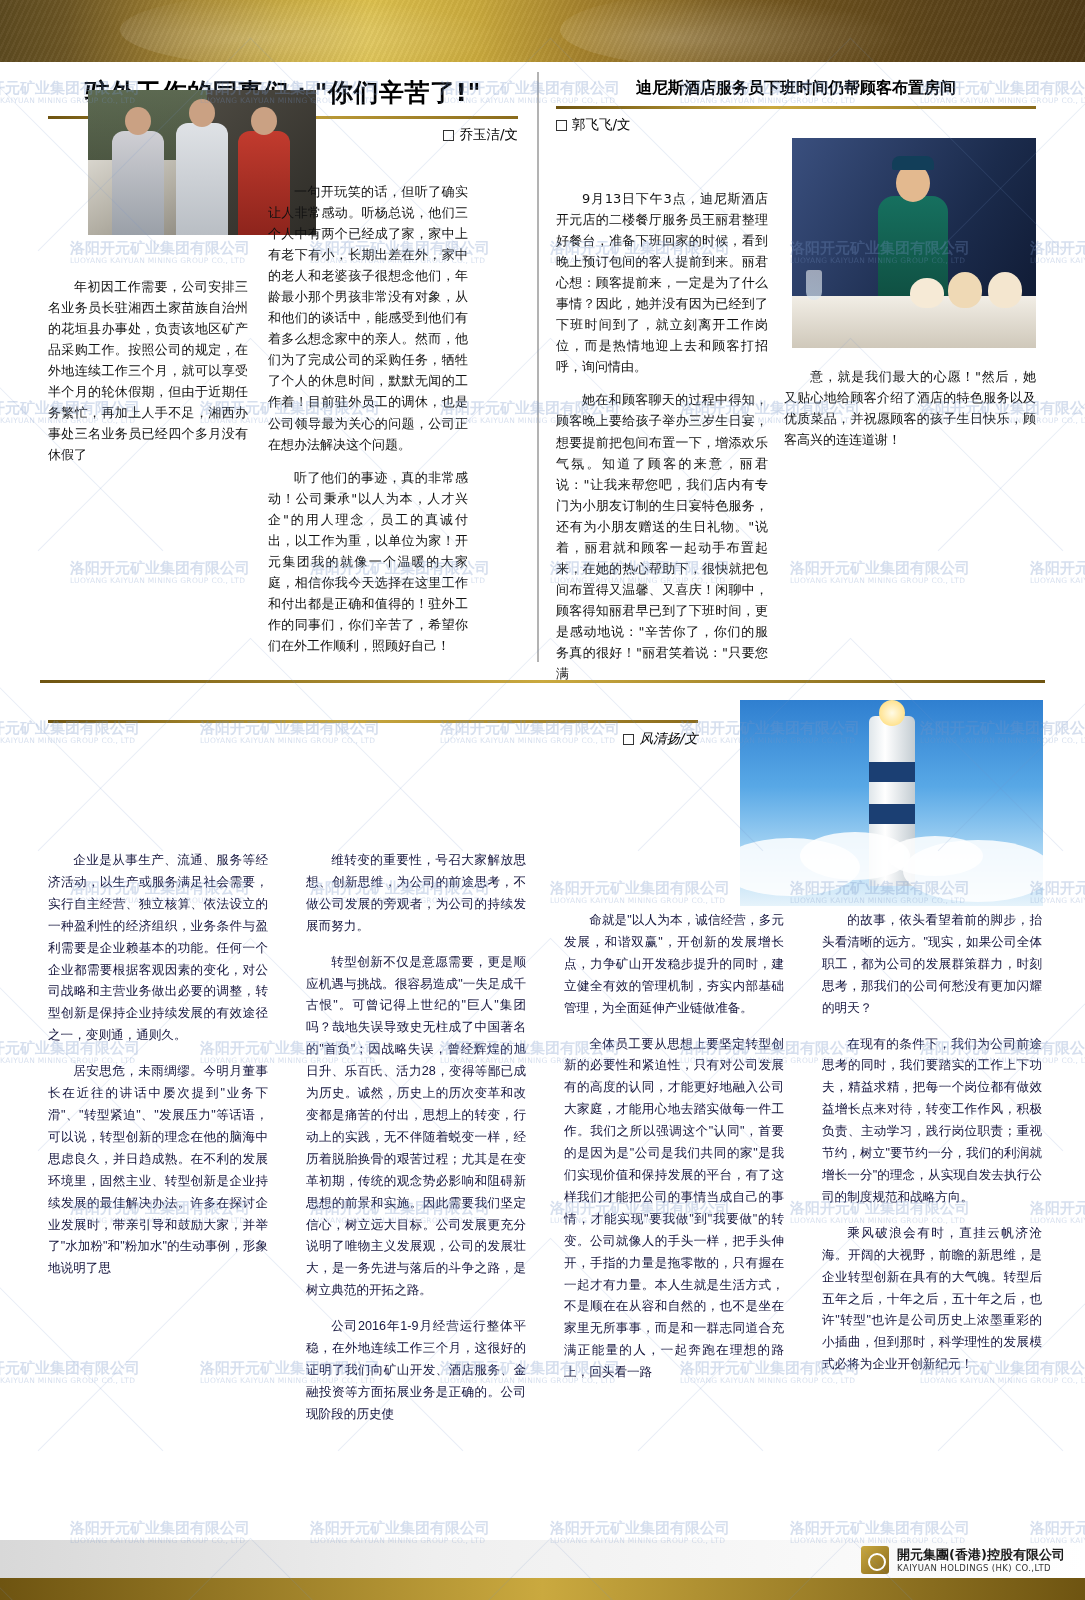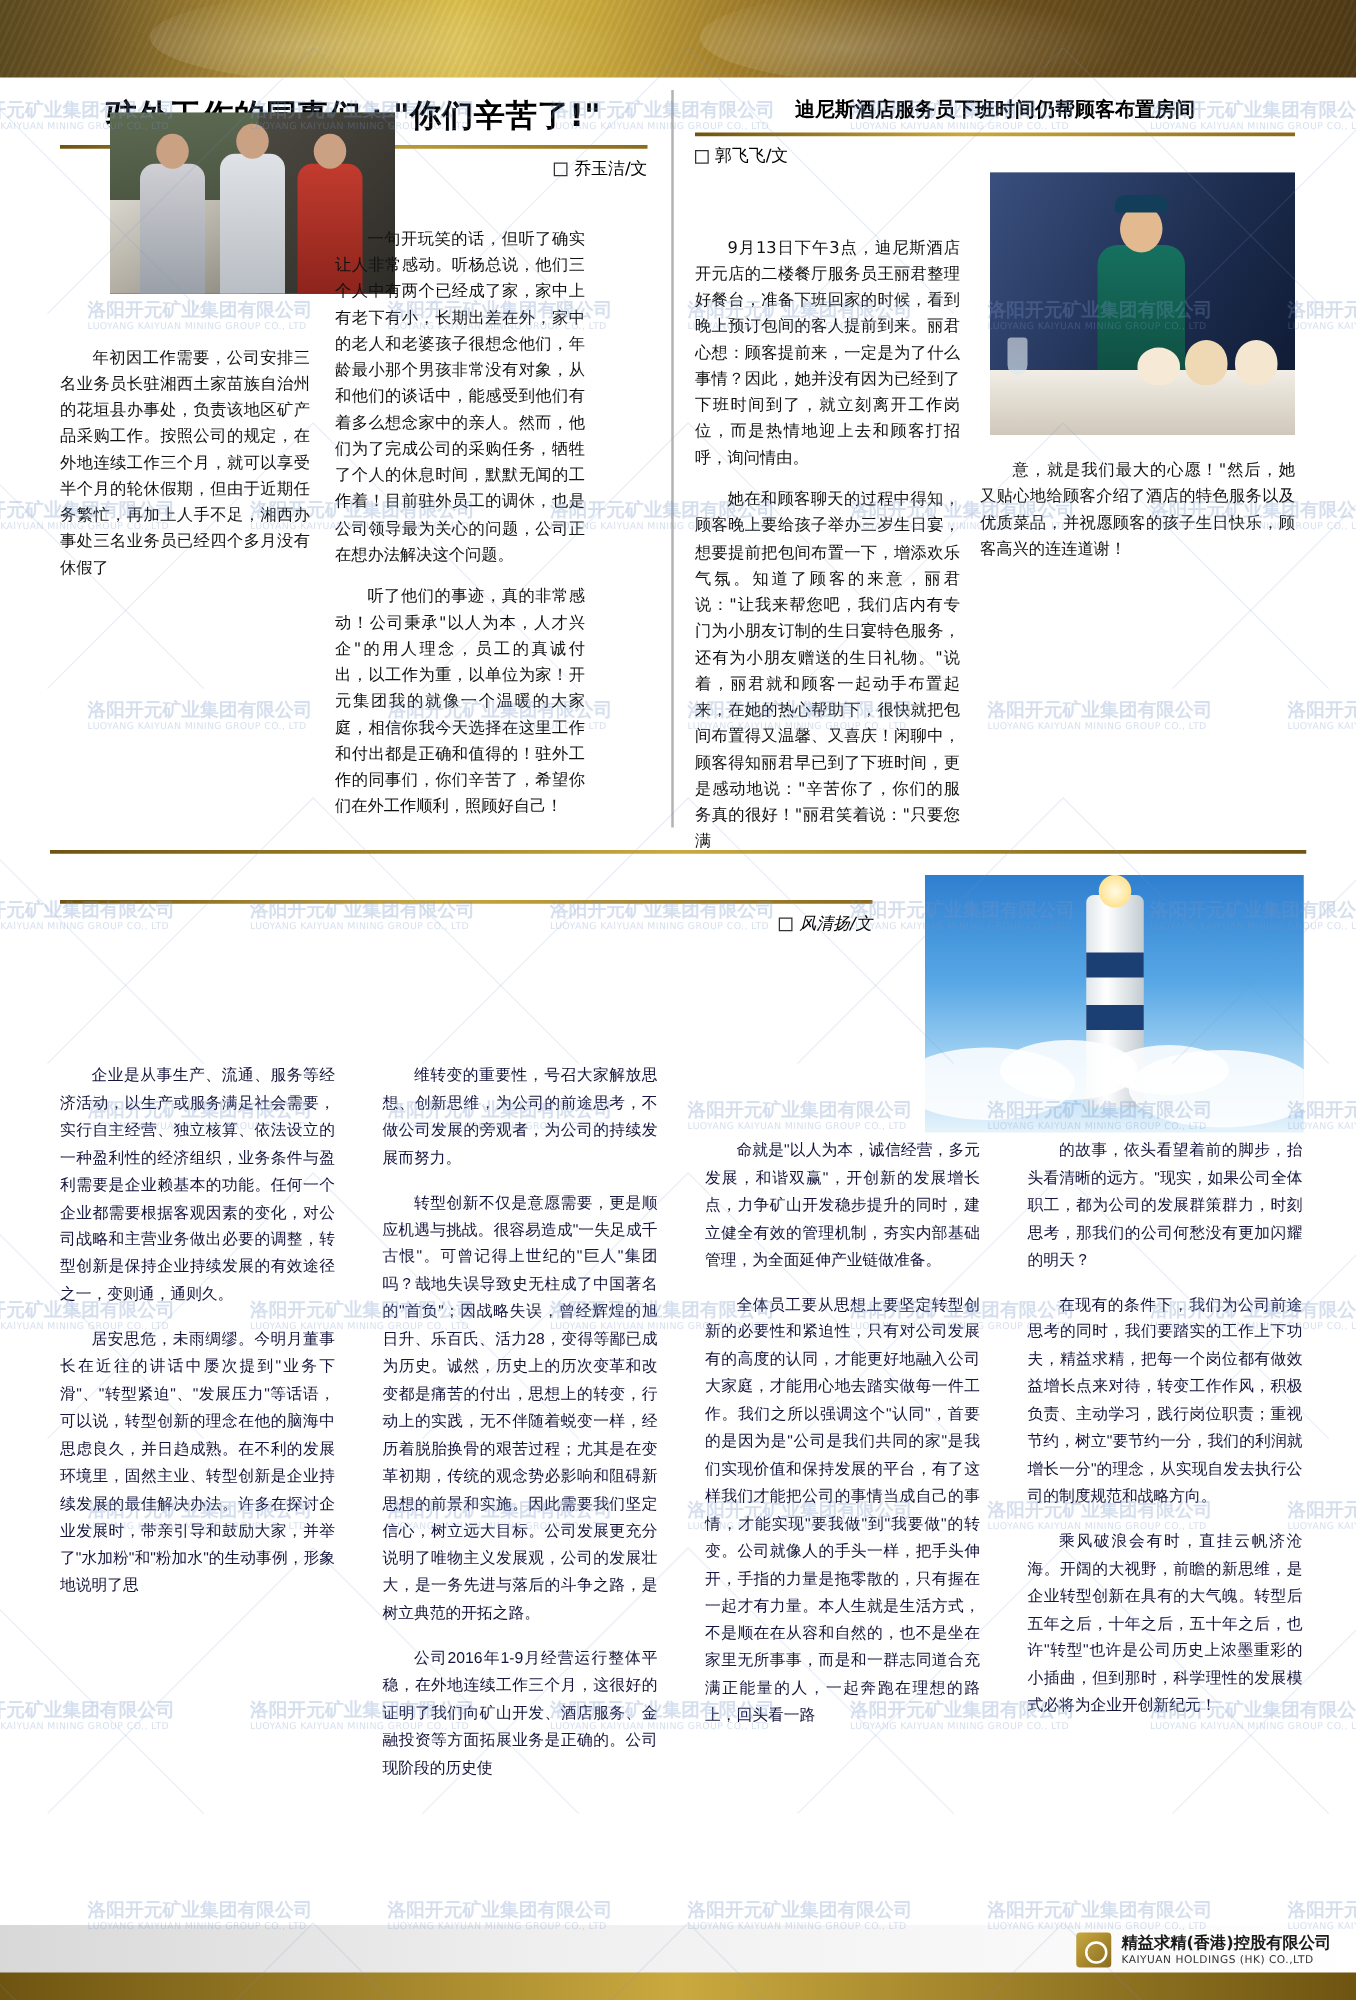--- a/index.html
+++ b/index.html
@@ -528,20 +528,20 @@
       <div class="wm-x" style="left: 100px; top: 1600px;"></div>
       <div class="wm-x" style="left: 400px; top: 1600px;"></div>
       <div class="wm-x" style="left: 700px; top: 1600px;"></div>
       <div class="wm-x" style="left: 1000px; top: 1600px;"></div>
     </div>
 
   <div class="footer">
     <div class="footer-logo">
       <div class="mark"></div>
       <div class="txt">
-        <span>精益求精(香港)控股有限公司</span>
+        <span>開元集團(香港)控股有限公司</span>
         <span class="en">KAIYUAN HOLDINGS (HK) CO.,LTD</span>
       </div>
     </div>
     <div class="footer-bar"></div>
   </div>
 
 </div>
 
 </body></html>

